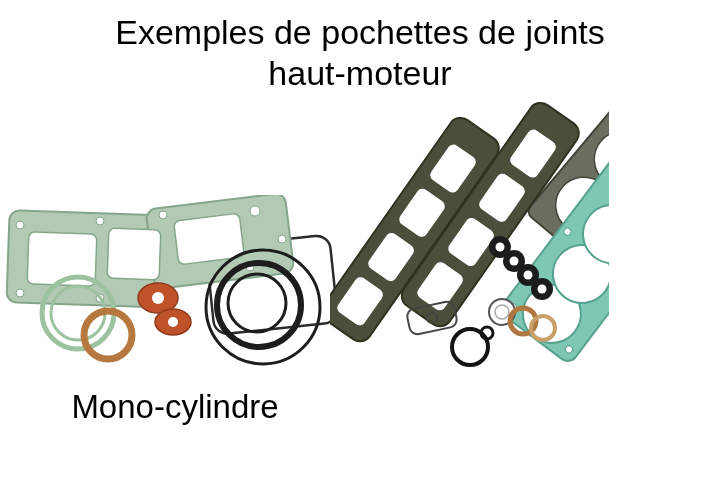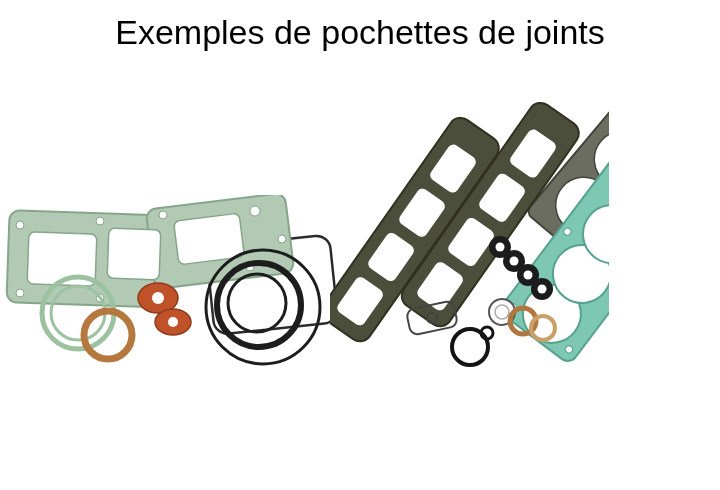--- a/index.html
+++ b/index.html
@@ -20,20 +20,21 @@
   .kit-mono{left:0;top:195px;}
   .kit-multi{left:330px;top:95px;}
 </style>
 </head>
 <body>
 
 <div class="stage">
 
   <div class="title">
     <div>Exemples de pochettes de joints</div>
+    <div>haut-moteur</div>
   </div>
 
   <svg class="kit kit-mono" width="340" height="200" viewBox="0 0 340 200" aria-hidden="true">
 
     <g transform="rotate(-6 270 90)">
       <rect x="210" y="46" width="124" height="88" rx="14" fill="none" stroke="#2b2b2b" stroke-width="2.5"></rect>
     </g>
 
     <g>
       <rect x="8" y="18" width="166" height="92" rx="10" fill="#b2cab4" stroke="#85a68a" stroke-width="2" transform="rotate(2 90 64)"></rect>
@@ -134,14 +135,15 @@
       <rect x="78" y="210" width="48" height="26" rx="8" fill="none" stroke="#444444" stroke-width="2"></rect>
       <circle cx="102" cy="223" r="5" fill="none" stroke="#444444" stroke-width="2"></circle>
     </g>
 
     <g>
       <circle cx="140" cy="252" r="18" fill="none" stroke="#141414" stroke-width="4"></circle>
       <circle cx="157" cy="238" r="6" fill="none" stroke="#141414" stroke-width="3"></circle>
     </g>
   </svg>
 
+  <div class="caption caption-mono">Mono-cylindre</div>
 
 </div>
 
 </body></html>

